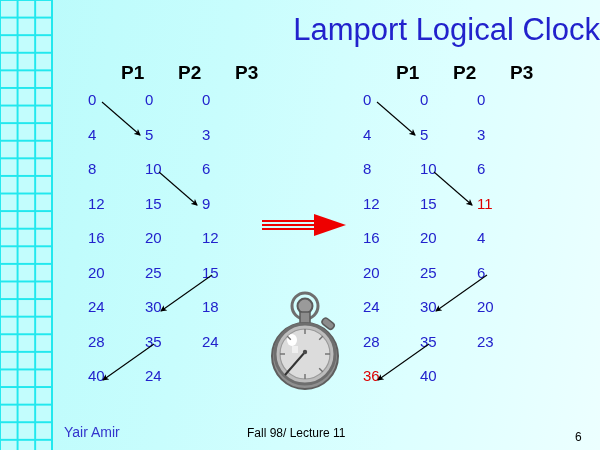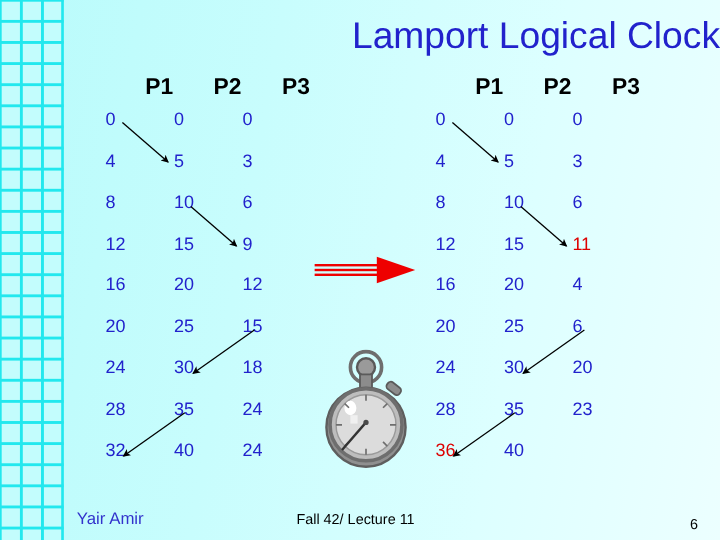--- a/index.html
+++ b/index.html
@@ -203,21 +203,20 @@
       <div class="data-cell">24</div>
       <div class="data-cell">30</div>
       <div class="data-cell">18</div>
     </div>
     <div class="data-row">
       <div class="data-cell">28</div>
       <div class="data-cell">35</div>
       <div class="data-cell">24</div>
     </div>
     <div class="data-row">
-      <div class="data-cell">32</div>
       <div class="data-cell">40</div>
       <div class="data-cell">24</div>
     </div>
 
     <svg class="arrow-layer">
       <defs>
         <marker id="ah1" markerWidth="7" markerHeight="7" refX="5.5" refY="3.2" orient="auto" markerUnits="userSpaceOnUse">
           <path d="M0,0 L6.5,3.2 L0,6.4 L1.6,3.2 Z" fill="#000000"></path>
         </marker>
       </defs>
@@ -328,16 +327,16 @@
       <line x1="63.7" y1="80.7" x2="60.2" y2="77.2"></line>
       <line x1="28.3" y1="80.7" x2="31.8" y2="77.2"></line>
       <line x1="28.3" y1="45.3" x2="31.8" y2="48.8"></line>
     </g>
 
     <line x1="46" y1="61" x2="26" y2="84" stroke="#333333" stroke-width="2"></line>
     <circle cx="46" cy="61" r="2.2" fill="#4a4a4a"></circle>
   </svg>
 
   <div id="author">Yair Amir</div>
-  <div id="lecture">Fall 42/ Lecture 11</div>
+  <div id="lecture">Fall 98/ Lecture 11</div>
   <div id="page-number">6</div>
 
 </div>
 
 </body></html>

